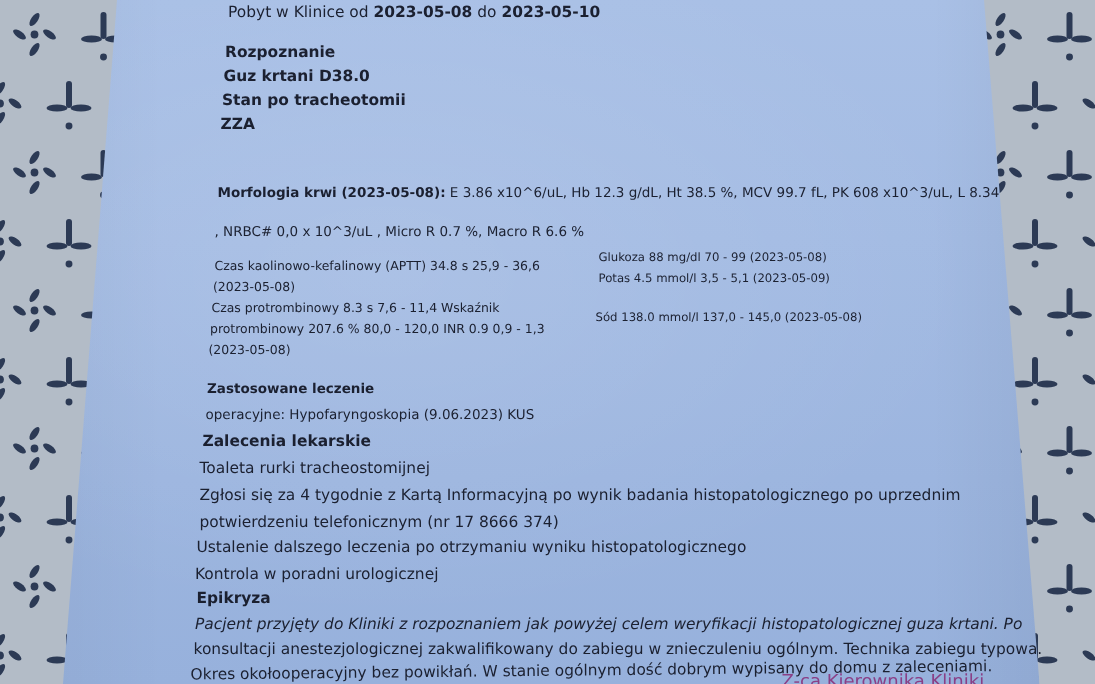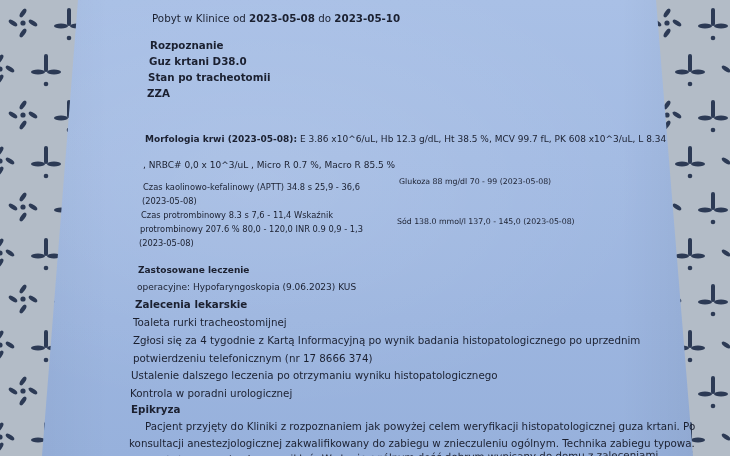--- a/index.html
+++ b/index.html
@@ -44,21 +44,20 @@
                 linear-gradient(90deg, rgba(0,0,0,0.05) 0%, rgba(0,0,0,0) 15%, rgba(0,0,0,0) 85%, rgba(0,0,0,0.07) 100%);
   }
 
   .doc {
     position: absolute;
     left: 0; top: 0;
     width: 730px; height: 360px;
     color: #1b2030;
     font-size: 10px;
     line-height: 1.2;
-    margin-top: 10px;
   }
   .t {
     position: absolute;
     white-space: nowrap;
   }
   .b { font-weight: bold; }
   .s9 { font-size: 9px; }
   .s8 { font-size: 8.3px; }
   .s10 { font-size: 10.3px; }
 
@@ -1822,40 +1821,41 @@
 
   <div class="t b s10" style="left:150px; top:29px;">Rozpoznanie</div>
   <div class="t b s10" style="left:149px; top:45px;">Guz krtani D38.0</div>
   <div class="t b s10" style="left:148px; top:61px;">Stan po tracheotomii</div>
   <div class="t b s10" style="left:147px; top:77px;">ZZA</div>
 
   <div class="t s9" style="left:145px; top:124px;">
     <span class="b">Morfologia krwi (2023-05-08):</span>
     <span>E 3.86 x10^6/uL, Hb 12.3 g/dL, Ht 38.5 %, MCV 99.7 fL, PK 608 x10^3/uL, L  8.34</span>
   </div>
-  <div class="t s9" style="left:143px; top:150px;">, NRBC# 0,0 x 10^3/uL , Micro R 0.7 %, Macro R 85.5 %</div>
+  <div class="t s9" style="left:143px; top:150px;">, NRBC# 0,0 x 10^3/uL , Micro R 0.7 %, Macro R 6.6 %</div>
 
   <div class="t s8" style="left:143px; top:173px;">Czas kaolinowo-kefalinowy (APTT) 34.8 s 25,9 - 36,6</div>
   <div class="t s8" style="left:142px; top:187px;">(2023-05-08)</div>
   <div class="t s8" style="left:141px; top:201px;">Czas protrombinowy 8.3 s 7,6 - 11,4 Wskaźnik</div>
   <div class="t s8" style="left:140px; top:215px;">protrombinowy 207.6 % 80,0 - 120,0 INR 0.9  0,9 - 1,3</div>
   <div class="t s8" style="left:139px; top:229px;">(2023-05-08)</div>
 
   <div class="t s8" style="left:399px; top:167px; font-size:7.8px;">Glukoza 88 mg/dl 70 - 99  (2023-05-08)</div>
+  <div class="t s8" style="left:399px; top:181px; font-size:7.8px;">Potas 4.5 mmol/l 3,5 - 5,1  (2023-05-09)</div>
   <div class="t s8" style="left:397px; top:207px; font-size:7.8px;">Sód 138.0 mmol/l 137,0 - 145,0  (2023-05-08)</div>
 
   <div class="t b s9" style="left:138px; top:255px;">Zastosowane leczenie</div>
   <div class="t s9" style="left:137px; top:272px;">operacyjne: Hypofaryngoskopia (9.06.2023) KUS</div>
 
   <div class="t b s10" style="left:135px; top:288px;">Zalecenia lekarskie</div>
   <div class="t s10" style="left:133px; top:306px;">Toaleta rurki tracheostomijnej</div>
   <div class="t s10" style="left:133px; top:324px;">Zgłosi się za 4 tygodnie z Kartą Informacyjną po wynik badania histopatologicznego po uprzednim</div>
   <div class="t s10" style="left:133px; top:342px;">potwierdzeniu telefonicznym (nr 17 8666 374)</div>
   <div class="t s10" style="left:131px; top:359px;">Ustalenie dalszego leczenia po otrzymaniu wyniku histopatologicznego</div>
   <div class="t s10" style="left:130px; top:377px;">Kontrola w poradni urologicznej</div>
 
   <div class="t b s10" style="left:131px; top:393px;">Epikryza</div>
-  <div class="t s10" style="left:145px; top:410px;">Pacjent przyjęty do Kliniki z rozpoznaniem jak powyżej celem weryfikacji histopatologicznej guza krtani. Po</div>
+  <div class="t s10" style="left:130px; top:410px;font-style:italic;">Pacjent przyjęty do Kliniki z rozpoznaniem jak powyżej celem weryfikacji histopatologicznej guza krtani. Po</div>
   <div class="t s10" style="left:129px; top:427px;">konsultacji anestezjologicznej zakwalifikowany do zabiegu w znieczuleniu ogólnym. Technika zabiegu typowa.</div>
   <div class="t s10" style="left:127px; top:444px; transform:rotate(-0.6deg); transform-origin:left center;">Okres okołooperacyjny bez powikłań. W stanie ogólnym dość dobrym wypisany do domu z zaleceniami.</div>
 
   <div class="t stamp" style="left:521px; top:447px;">Z-ca Kierownika Kliniki</div>
 </div>
 
 </body></html>

